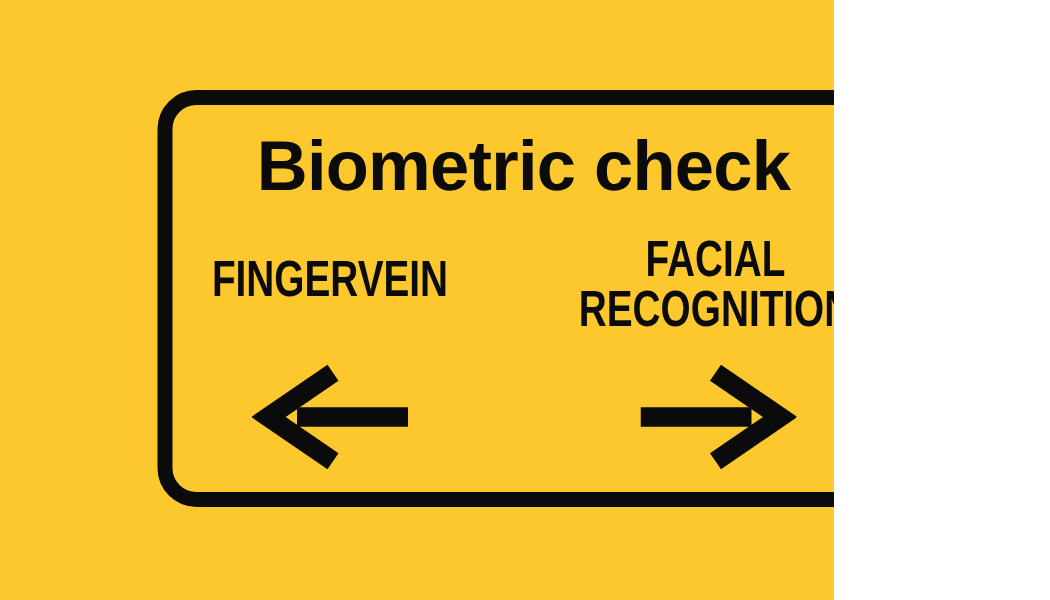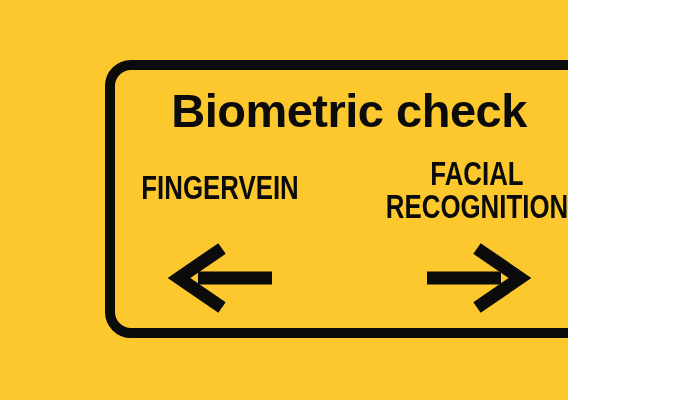--- a/index.html
+++ b/index.html
@@ -8,21 +8,20 @@
   }
   html, body { margin: 0; padding: 0; }
   #canvas {
     position: relative;
     width: 556px;
     height: 400px;
     background: var(--bg);
     overflow: hidden;
     font-family: "Liberation Sans", sans-serif;
     color: var(--fg);
-    padding-left: 12px;
   }
   .sign {
     position: absolute;
     left: 105px;
     top: 60px;
     width: 468px;   
     height: 258px;  
     border: 10px solid var(--fg);
     border-radius: 26px;
     background: var(--bg);

